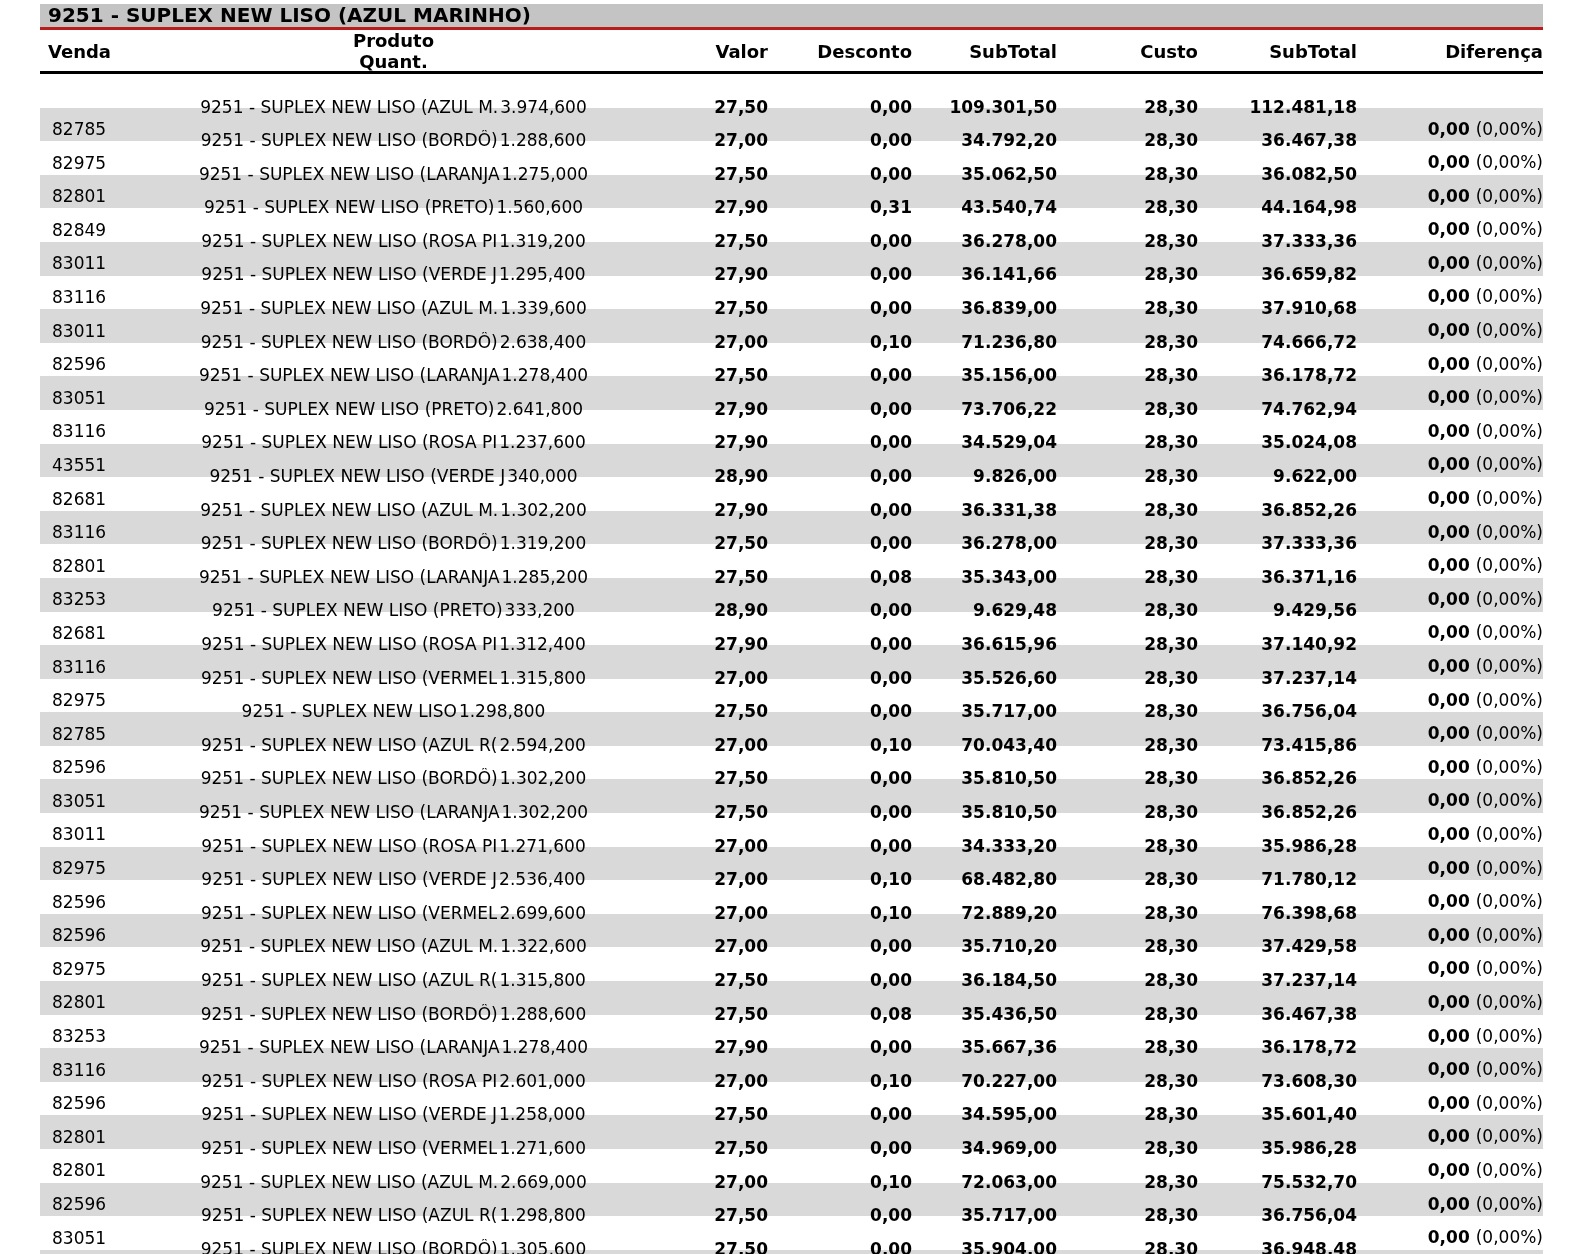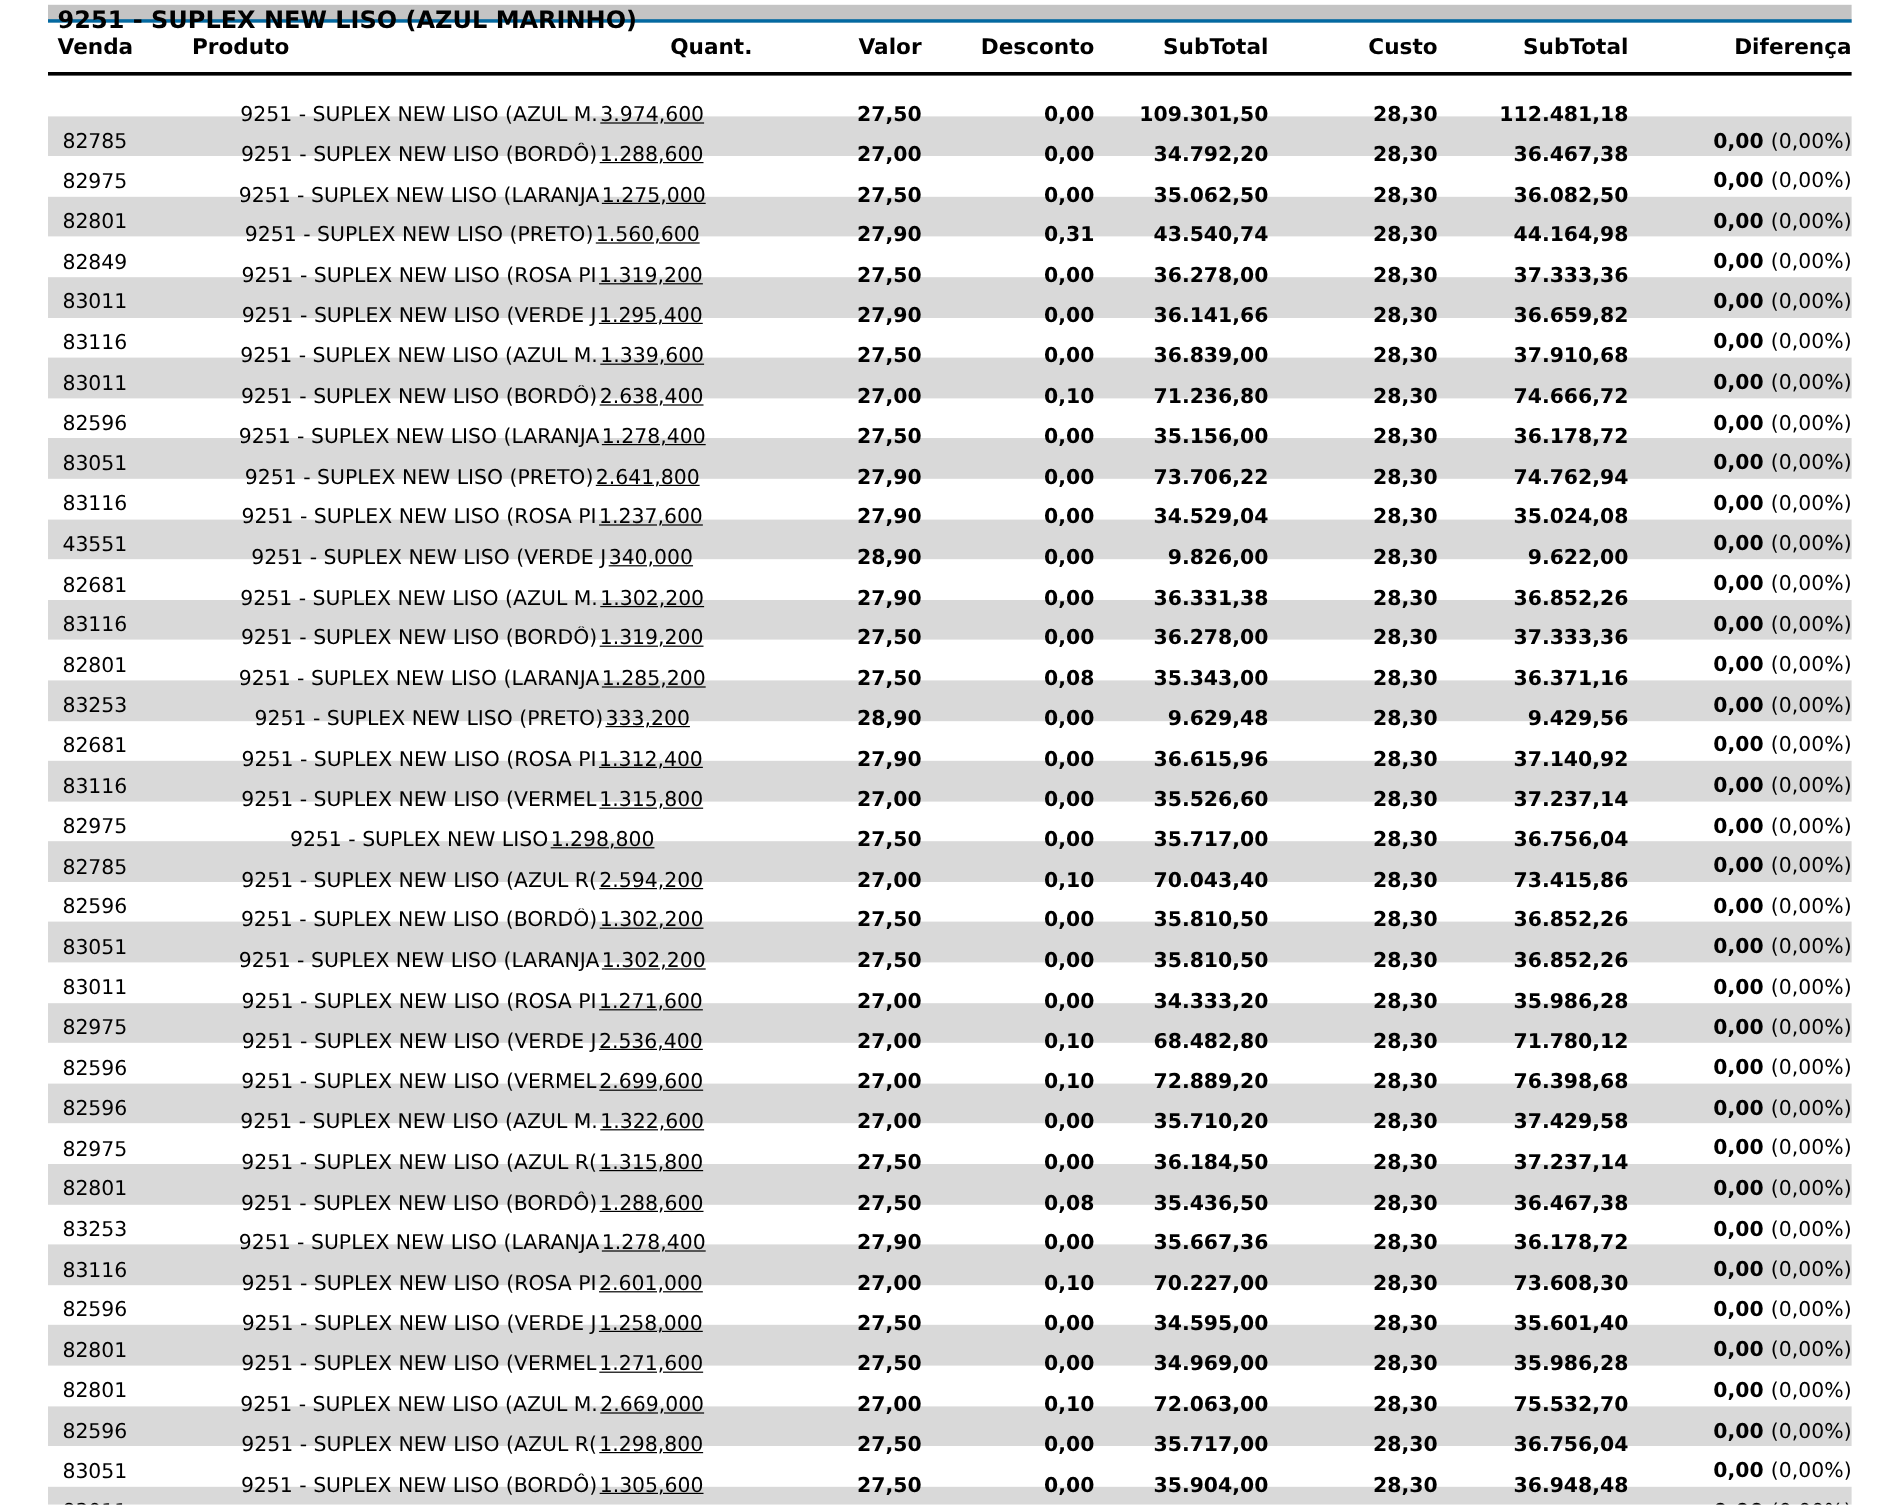--- a/index.html
+++ b/index.html
@@ -1,37 +1,37 @@
 <!DOCTYPE html>
 <html style="--title-bg: #c4c4c4; --row-alt: #d9d9d9;"><head>
 <meta charset="utf-8">
 <style>
   html,body{margin:0;padding:0;background:#ffffff;}
   body{font-family:"DejaVu Sans","Liberation Sans",sans-serif;color:#000;}
   #page{width:1578px;height:1254px;overflow:hidden;position:relative;background:#fff;}
   #report{position:absolute;left:40px;top:4px;width:1503px;}
 
-  .title-bar{height:15px;background:var(--title-bg,#c4c4c4);display:flex;align-items:flex-start;
-             padding-left:8px;box-sizing:border-box;border-bottom:3px solid #0369a1;}
+  .title-bar{height:26px;background:var(--title-bg,#c4c4c4);display:flex;align-items:flex-end;
+             padding-left:8px;box-sizing:border-box;border-bottom:3px solid #b91c1c;}
   .title-bar .t{font-weight:bold;font-size:20px;letter-spacing:0px;}
 
   .hdr-row{height:44px;display:grid;grid-template-columns:120px 467px 141px 144px 145px 141px 159px 186px;
            align-items:center;border-bottom:3px solid #000;box-sizing:border-box;
            font-weight:bold;font-size:18px;background:#fff;}
   .hdr-row .c1{padding-left:8px;}
-  .hdr-row .c2{display:flex;justify-content:space-between;align-items:center;min-width:0;}
+  .hdr-row .c2{display:flex;justify-content:space-between;align-items:center;min-width:0;flex-direction:column;}
   .num{text-align:right;white-space:nowrap;}
 
   .row{height:33.6px;display:grid;grid-template-columns:120px 467px 141px 144px 145px 141px 159px 186px;
        align-items:center;font-size:17px;box-sizing:border-box;}
   .row.alt{background:var(--row-alt,#d9d9d9);}
   .row .venda{padding-left:12px;white-space:nowrap;margin-top:45px;}
   .row .pq{display:flex;justify-content:center;align-items:center;min-width:0;}
   .row .prod{white-space:nowrap;overflow:hidden;min-width:0;max-width:392px;}
-  .row .quant{white-space:nowrap;flex-shrink:0;padding-left:2px;text-decoration:underline;}
+  .row .quant{white-space:nowrap;flex-shrink:0;padding-left:2px;}
   .row .b{font-weight:bold;}
   .dif{display:flex;justify-content:flex-end;align-items:baseline;white-space:nowrap;}
   .dif .pct{font-weight:normal;margin-left:6px;margin-top:44px;}
 </style>
 </head>
 <body>
 
 <div id="page">
   <div id="report">
 

